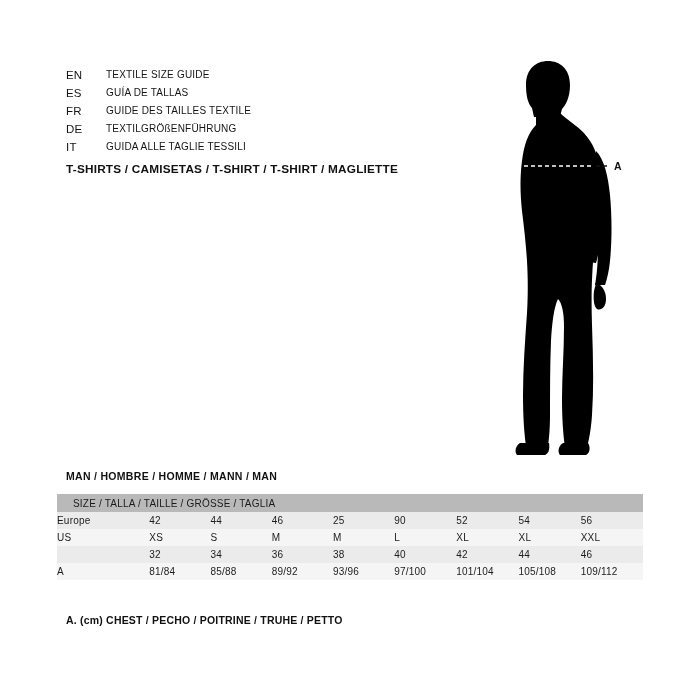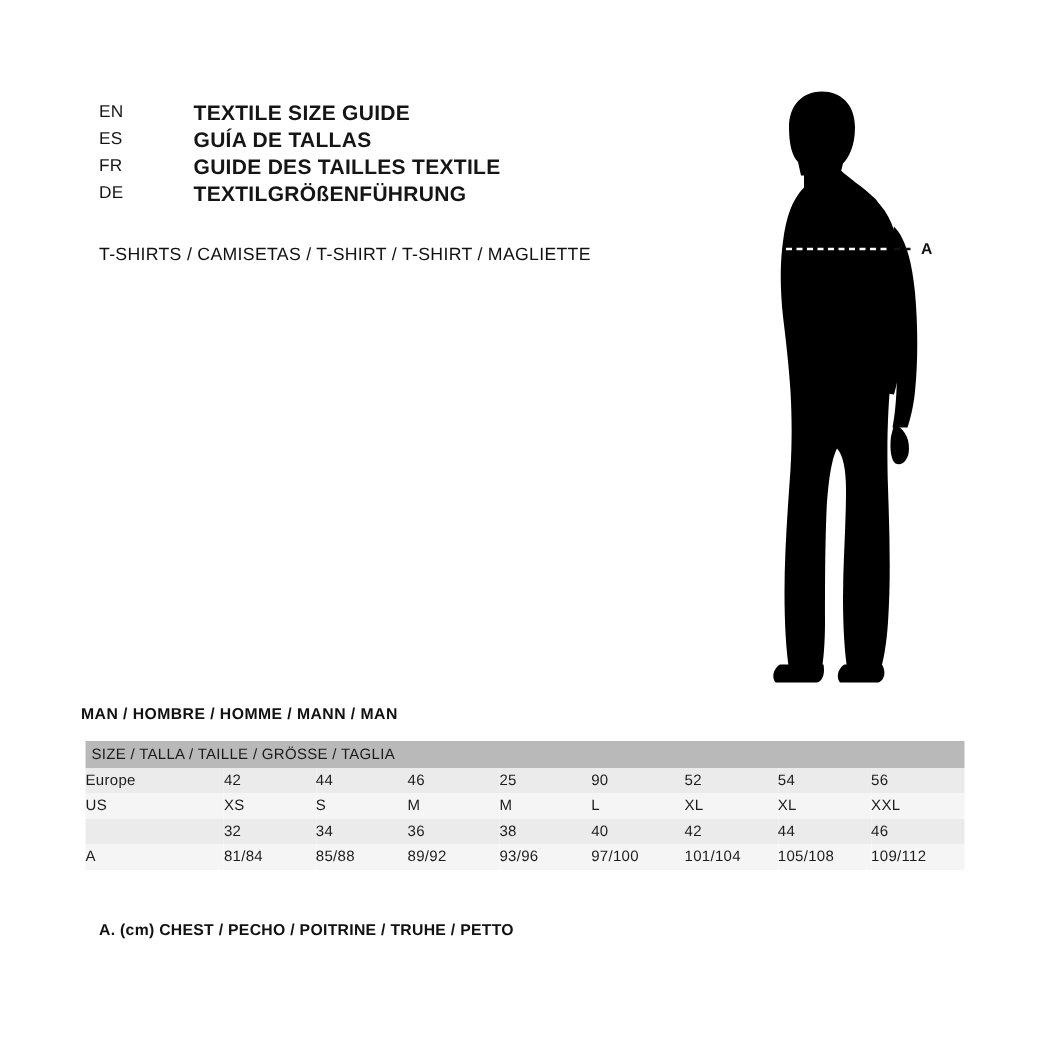--- a/index.html
+++ b/index.html
@@ -25,45 +25,43 @@
     position: absolute;
     left: 66px;
     top: 66px;
     width: 400px;
   }
   .lang-row {
     display: flex;
     align-items: flex-start;
     height: 18px;
     line-height: 18px;
-    gap: 23px;
   }
   .lang-code {
     width: 40px;
     font-size: 11.5px;
     letter-spacing: 0.2px;
     color: #151515;
   }
   .lang-text {
-    font-size: 14px;
+    font-size: 10px;
     letter-spacing: 0.2px;
     color: #151515;
-    font-weight: bold;
   }
 
   
   .garment-block {
     position: absolute;
     left: 66px;
     top: 160px;
     width: 420px;
   }
   .garment-line {
     font-size: 11.8px;
-    font-weight: normal;
+    font-weight: bold;
     line-height: 19px;
     letter-spacing: 0.2px;
     color: #111111;
   }
 
   
   .figure-wrap {
     position: absolute;
     left: 470px;
     top: 55px;
@@ -85,21 +83,21 @@
     left: 146px;
     top: 8px;
     font-size: 10.5px;
     font-weight: bold;
     color: #111;
   }
 
   
   .man-title {
     position: absolute;
-    left: 54px;
+    left: 66px;
     top: 470px;
     font-size: 10.5px;
     font-weight: bold;
     letter-spacing: 0.3px;
     color: #111;
   }
   table.size-table {
     position: absolute;
     left: 57px;
     top: 494px;
@@ -111,21 +109,21 @@
     padding: 0;
     height: 17px;
     vertical-align: middle;
     color: #1c1c1c;
     letter-spacing: 0.2px;
   }
   tr.head-row td {
     background: #b9b9b9;
     font-size: 10px;
     color: #1b1b1b;
-    padding-left: 4px;
+    padding-left: 16px;
     height: 18px;
   }
   tr.row-a td { background: #ebebeb; }
   tr.row-b td { background: #f5f5f5; }
   tr.row-c td { background: #ebebeb; }
   tr.row-d td { background: #f5f5f5; }
 
   td.c-label {
     width: 92px;
     padding-left: 8px;
@@ -165,20 +163,24 @@
       <div class="lang-code">ES</div>
       <div class="lang-text">GUÍA DE TALLAS</div>
     </div>
     <div class="lang-row">
       <div class="lang-code">FR</div>
       <div class="lang-text">GUIDE DES TAILLES TEXTILE</div>
     </div>
     <div class="lang-row">
       <div class="lang-code">DE</div>
       <div class="lang-text">TEXTILGRÖßENFÜHRUNG</div>
+    </div>
+    <div class="lang-row">
+      <div class="lang-code">IT</div>
+      <div class="lang-text">GUIDA ALLE TAGLIE TESSILI</div>
     </div>
   </div>
 
   <div class="garment-block">
     <div class="garment-line">T-SHIRTS / CAMISETAS / T-SHIRT / T-SHIRT / MAGLIETTE</div>
   </div>
 
   <div class="figure-wrap">
     <svg class="figure-svg" width="190" height="400" viewBox="0 0 190 400">
 

